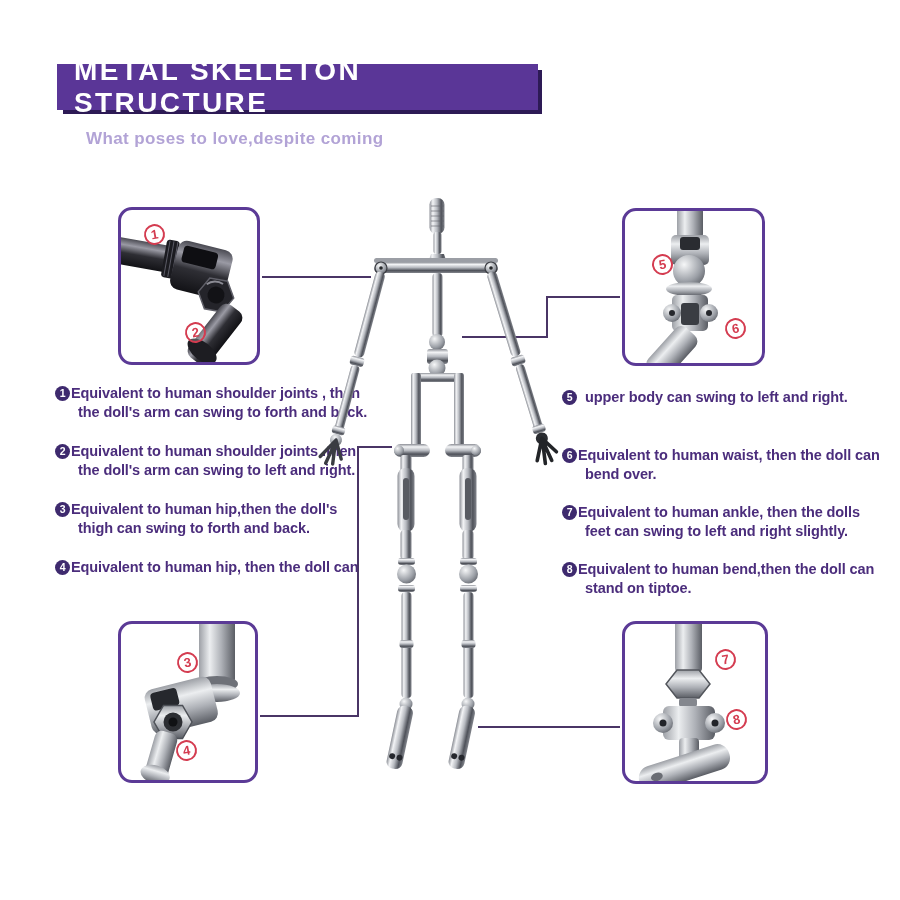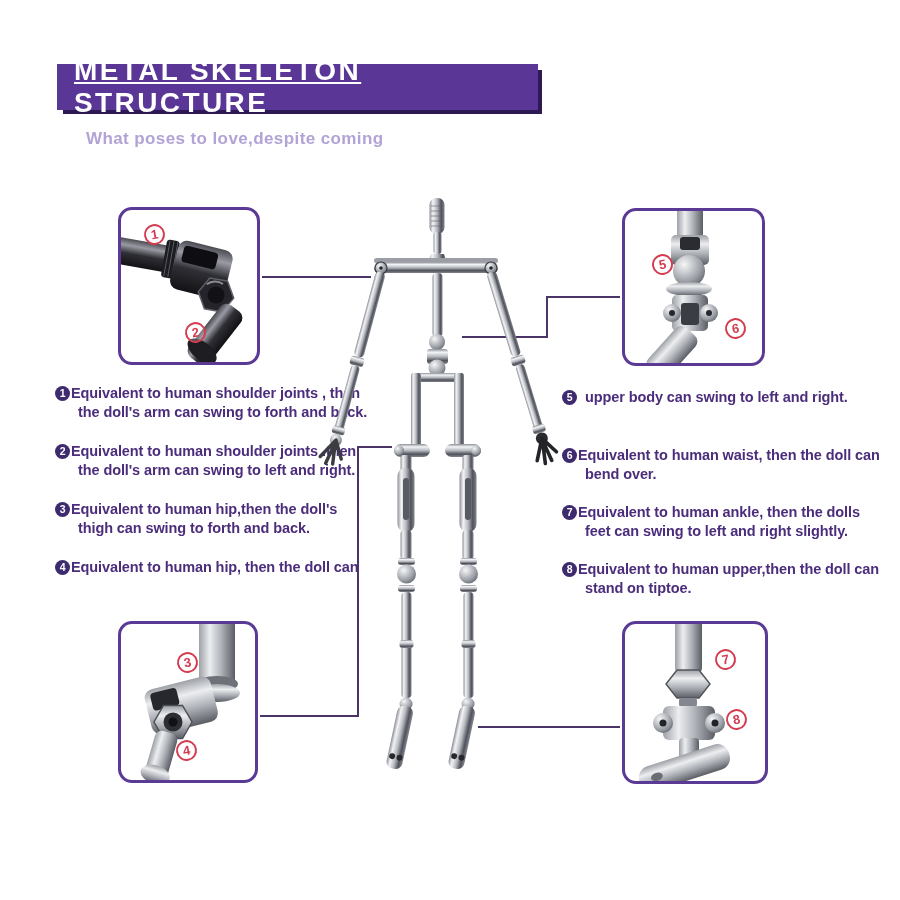--- a/index.html
+++ b/index.html
@@ -7,21 +7,20 @@
     width:900px;height:900px;position:relative;background:#ffffff;overflow:hidden;
     font-family:"Liberation Sans", sans-serif;
   }
   .banner{
     position:absolute;left:57px;top:64px;width:481px;height:46px;box-sizing:border-box;
     background:var(--c-banner-bg,#5a3697);
     box-shadow:5px 5px 0 -1px var(--c-banner-shadow,#2d1a55);
     display:flex;align-items:center;padding-left:17px;
     color:var(--c-banner-text,#ffffff);font-size:28px;font-weight:bold;letter-spacing:2.4px;
     z-index:1;
-    text-decoration:underline;
   }
   .subtitle{
     position:absolute;left:62px;top:127px;color:var(--c-subtitle,#b2a3d6);
     font-size:17px;font-weight:bold;line-height:23px;letter-spacing:.4px;z-index:1;
   }
   .subtitle span{display:block;margin-left:24px;}
   .note{
     position:absolute;color:var(--c-body-text,#4b2d7c);font-size:14.5px;font-weight:bold;
     line-height:19px;white-space:nowrap;z-index:1;letter-spacing:-0.1px;
   }
@@ -133,21 +132,21 @@
   <span class="l1">Equivalent to human waist, then the doll can</span>
   <span class="l2">bend over.</span>
 </div>
 <div class="note" style="left:562px;top:503px">
   <span class="bullet">7</span>
   <span class="l1">Equivalent to human ankle, then the dolls</span>
   <span class="l2">feet can swing to left and right slightly.</span>
 </div>
 <div class="note" style="left:562px;top:560px">
   <span class="bullet">8</span>
-  <span class="l1">Equivalent to human upper,then the doll can</span>
+  <span class="l1">Equivalent to human bend,then the doll can</span>
   <span class="l2">stand on tiptoe.</span>
 </div>
 
 <div class="callout" style="left:118px;top:207px;width:142px;height:158px">
   <svg viewBox="0 0 136 152" preserveAspectRatio="none">
     <g transform="rotate(10 60 55)">
       <rect x="-18" y="38" width="80" height="27" rx="7" fill="url(#dkH)"></rect>
       <rect x="42" y="32" width="13" height="38" rx="3" fill="#1b1b20"></rect>
       <g stroke="#5a5a64" stroke-width="1">
           <line x1="45" y1="33" x2="45" y2="69"></line>

